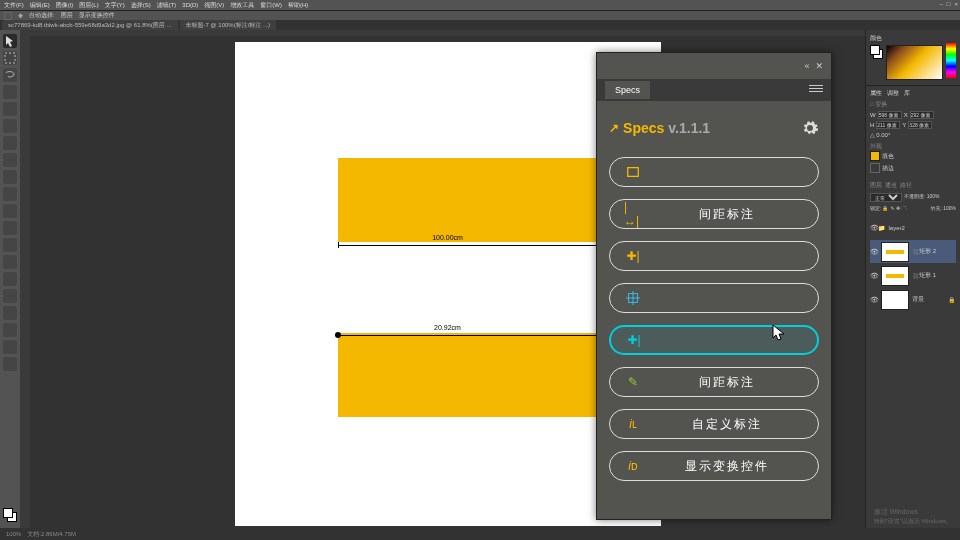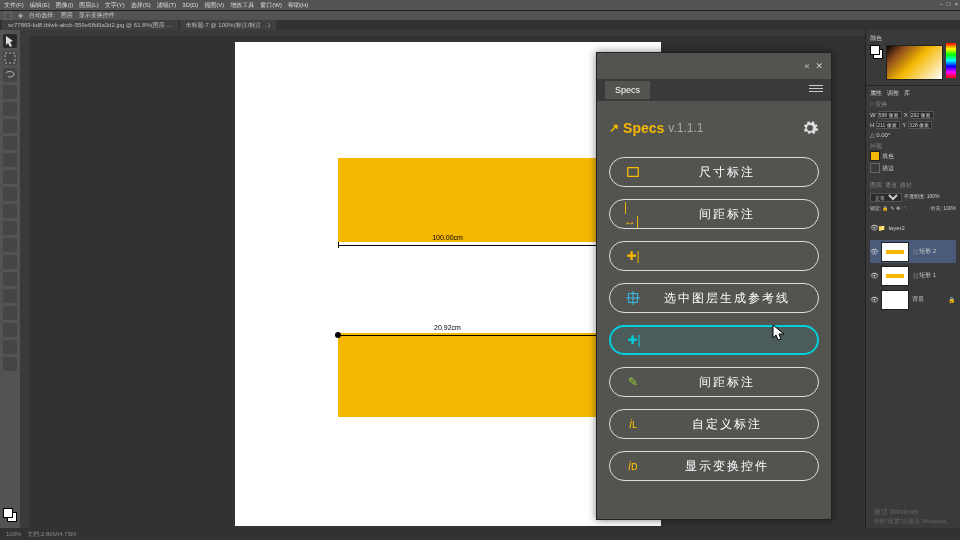--- a/index.html
+++ b/index.html
@@ -60,21 +60,21 @@
 .specs-hd{height:26px;display:flex;align-items:center;justify-content:space-between;padding:0 8px;font-size:9px;color:#ccc;}
 .specs-hd .r{display:flex;gap:6px;font-size:9px;}
 .specs-tab{height:22px;background:#3a3a3a;display:flex;align-items:center;padding:0 8px;font-size:9px;color:#fff;}
 .specs-tab .sp{background:#535350;padding:4px 10px;}
 .specs-tab .mi{margin-left:auto;width:14px;height:10px;display:flex;flex-direction:column;gap:2px;}
 .specs-tab .mi span{height:1px;background:#ccc;}
 .specs-body{padding:8px 12px;display:flex;flex-direction:column;gap:12px;}
 .specs-title{display:flex;align-items:center;justify-content:space-between;margin:10px 0 8px;}
 .specs-title .lt{font-size:14px;color:#f5b800;font-weight:bold;display:flex;align-items:center;gap:4px;}
 .specs-title .lt .arw{font-size:12px;}
-.specs-title .ver{font-size:12px;color:#aaa;font-weight:normal;}
+.specs-title .ver{font-size:14px;color:#aaa;font-weight:bold;}
 .gear{width:18px;height:18px;color:#ddd;}
 .sbtn{height:30px;border:1px solid #ddd;border-radius:16px;display:flex;align-items:center;padding-left:14px;gap:14px;color:#fff;font-size:12px;cursor:pointer;}
 .sbtn .ic{width:18px;display:flex;justify-content:center;font-size:12px;}
 .sbtn.active{border:2px solid #00cfdc;color:#00cfdc;background:rgba(0,207,220,.08);}
 .sbtn .txt{flex:1;text-align:center;padding-right:20px;letter-spacing:2px;}
 .sbtn svg{width:14px;height:14px;}
 
 
 .cursor{position:absolute;left:772px;top:324px;width:14px;height:18px;pointer-events:none;z-index:99;}
 
@@ -281,38 +281,36 @@
       <svg class="gear" viewBox="0 0 24 24">
           <path fill="#ddd" d="M12 8a4 4 0 100 8 4 4 0 000-8zm9 4l2 1-1 3-2-.5a8 8 0 01-1.5 1.5l.5 2-3 1-1-2h-2l-1 2-3-1 .5-2A8 8 0 017 16.5L5 17l-1-3 2-1v-2L4 10l1-3 2 .5A8 8 0 018.5 6L8 4l3-1 1 2h2l1-2 3 1-.5 2A8 8 0 0119 7.5l2-.5 1 3-2 1v2z"></path>
         </svg>
     </div>
     <div class="sbtn">
         <span class="ic" style="color:#f5b800">
           <svg viewBox="0 0 16 16">
             <rect x="2" y="3" width="12" height="10" fill="none" stroke="#f5b800" stroke-width="1.5"></rect>
           </svg>
         </span>
-        <span class="txt">尺寸标注</span>
       </div>
     <div class="sbtn">
         <span class="ic" style="color:#f5b800">|↔|</span>
         <span class="txt">间距标注</span>
       </div>
     <div class="sbtn">
         <span class="ic" style="color:#f5b800">✚|</span>
       </div>
     <div class="sbtn">
         <span class="ic" style="color:#3cf">
           <svg viewBox="0 0 16 16">
             <rect x="3" y="3" width="10" height="10" fill="none" stroke="#3cf"></rect>
             <line x1="0" y1="8" x2="16" y2="8" stroke="#3cf"></line>
             <line x1="8" y1="0" x2="8" y2="16" stroke="#3cf"></line>
           </svg>
         </span>
-        <span class="txt">选中图层生成参考线</span>
       </div>
     <div class="sbtn active">
         <span class="ic">✚|</span>
       </div>
     <div class="sbtn">
         <span class="ic" style="color:#9c3">✎</span>
         <span class="txt">间距标注</span>
       </div>
     <div class="sbtn">
         <span class="ic" style="color:#f5b800"><i>i</i>ʟ</span>

